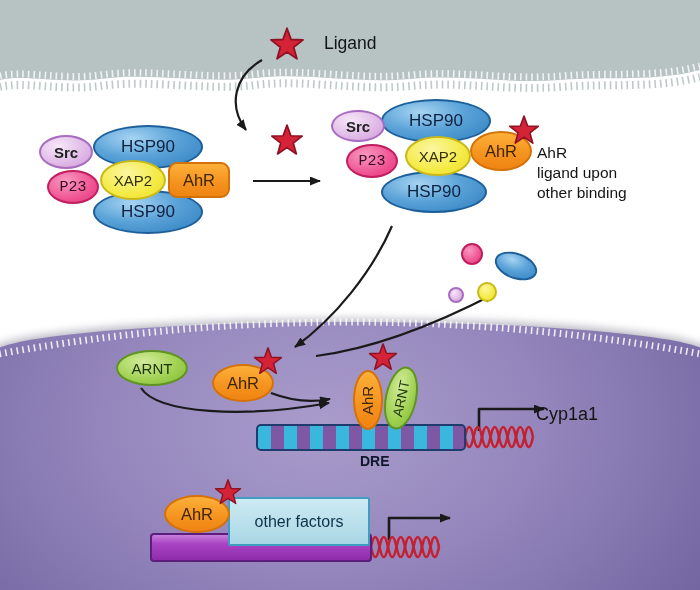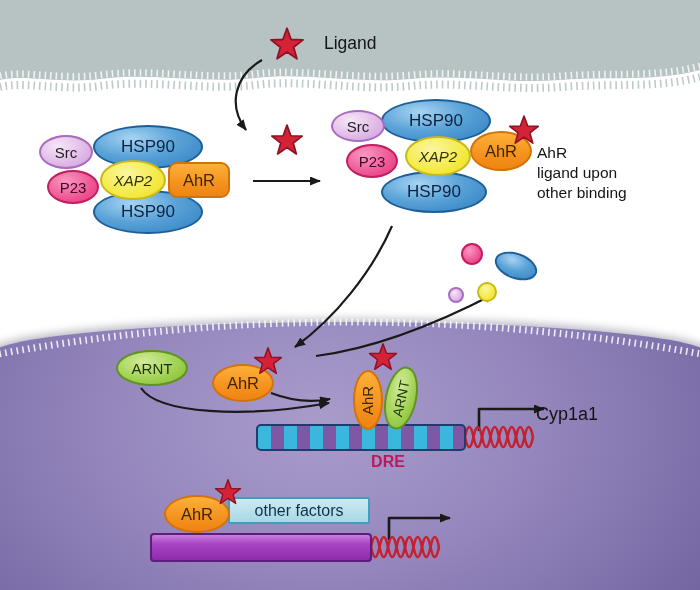--- a/index.html
+++ b/index.html
@@ -20,56 +20,56 @@
 
   
   .shape {
     position:absolute; box-sizing:border-box; border-radius:50%;
     display:flex; align-items:center; justify-content:center;
     font-size:16px; color:#101c36; text-align:center;
   }
   .shape span { pointer-events:none; white-space:nowrap; }
 
   .c-hsp90 { background: radial-gradient(ellipse at 35% 28%, #a6d4f2 0%, #5ba3d8 45%, #2f7fc0 100%); border:2px solid #1c5f9a; color:#0e2240; font-size:17px; }
-  .c-src   { background: radial-gradient(ellipse at 35% 30%, #f7e6f8 0%, #ddb5e5 65%, #cf9cd9 100%); border:2px solid #a86cc0; color:#222; font-size:15px; }
-  .c-p23   { background: radial-gradient(ellipse at 35% 30%, #f898c0 0%, #ee5090 65%, #e43b7f 100%); border:2px solid #c01f60; color:#3a0a20; font-size:15px; }
-  .c-xap2  { background: radial-gradient(ellipse at 40% 30%, #fbf6a0 0%, #f3e93e 65%, #e8d92a 100%); border:2px solid #c9b819; color:#333005; font-size:15px;font-style:italic; }
+  .c-src   { background: radial-gradient(ellipse at 35% 30%, #f7e6f8 0%, #ddb5e5 65%, #cf9cd9 100%); border:2px solid #a86cc0; color:#222; font-size:15px;font-weight:bold; }
+  .c-p23   { background: radial-gradient(ellipse at 35% 30%, #f898c0 0%, #ee5090 65%, #e43b7f 100%); border:2px solid #c01f60; color:#3a0a20; font-size:15px;font-family:Liberation Mono, monospace; }
+  .c-xap2  { background: radial-gradient(ellipse at 40% 30%, #fbf6a0 0%, #f3e93e 65%, #e8d92a 100%); border:2px solid #c9b819; color:#333005; font-size:15px; }
   .c-ahr   { background: linear-gradient(180deg, #fcb03a 0%, #f5921e 60%, #ef8412 100%); border:2px solid #d4720a; color:#3c2503; font-size:16.5px; }
   .c-arnt  { background: radial-gradient(ellipse at 38% 30%, #d2eb9a 0%, #9ed04f 60%, #7fb832 100%); border:2px solid #5f9420; color:#1c3305; font-size:15px; }
 
   .rect { border-radius:9px; }
   .rot-text span { transform:rotate(-90deg); }
 
   .star { position:absolute; }
 
   
   .dre-bar {
     position:absolute; left:256px; top:424px; width:210px; height:27px;
     box-sizing:border-box; border:2px solid #1e3d6e; border-radius:5px;
     background: repeating-linear-gradient(90deg, #3ab7dc 0 13px, #7e57a5 13px 26px);
   }
   .purple-bar {
     position:absolute; left:150px; top:533px; width:222px; height:29px;
     box-sizing:border-box; border:2px solid #5c1d7d; border-radius:4px;
     background: linear-gradient(180deg, #c87fdc 0%, #a944c4 35%, #8d2cab 100%);
   }
   .of-box {
-    position:absolute; left:228px; top:497px; width:142px; height:27px;
+    position:absolute; left:228px; top:497px; width:142px; height:49px;
     box-sizing:border-box; border:2px solid #3f9ec0; border-radius:2px;
     background: linear-gradient(180deg, #cdeaf2 0%, #a9d7e6 100%);
     display:flex; align-items:center; justify-content:center;
     font-size:16px; color:#0d3348;
   }
 
   
   .txt { position:absolute; color:#141414; }
   .ligand-label { left:312px; top:33px; font-size:17.5px;margin-left:12px; }
   .annotation { left:537px; top:143px; width:130px; font-size:15.5px; line-height:20px; }
   .targets { left:536px; top:403px; font-size:18px; line-height:23.5px; }
-  .dre-label { left:360px; top:453px; width:56px; text-align:center; font-size:16px; font-weight:bold; color:#be185d; }
+  .dre-label { left:360px; top:453px; width:56px; text-align:left; font-size:14px; font-weight:bold; color:#0f172a; }
 </style>
 </head>
 <body>
 
 <div class="canvas">
 
   <svg width="0" height="0" style="position:absolute">
     <defs>
       <symbol id="star-shape" viewBox="0 0 32 32">
         <path d="M16,2 L19.64,11.99 L30.27,12.36 L21.90,18.92 L24.82,29.13 L16,23.2 L7.18,29.13 L10.10,18.92 L1.73,12.36 L12.36,11.99 Z" fill="#d42236" stroke="#8f1224" stroke-width="1.6" stroke-linejoin="round"></path>

